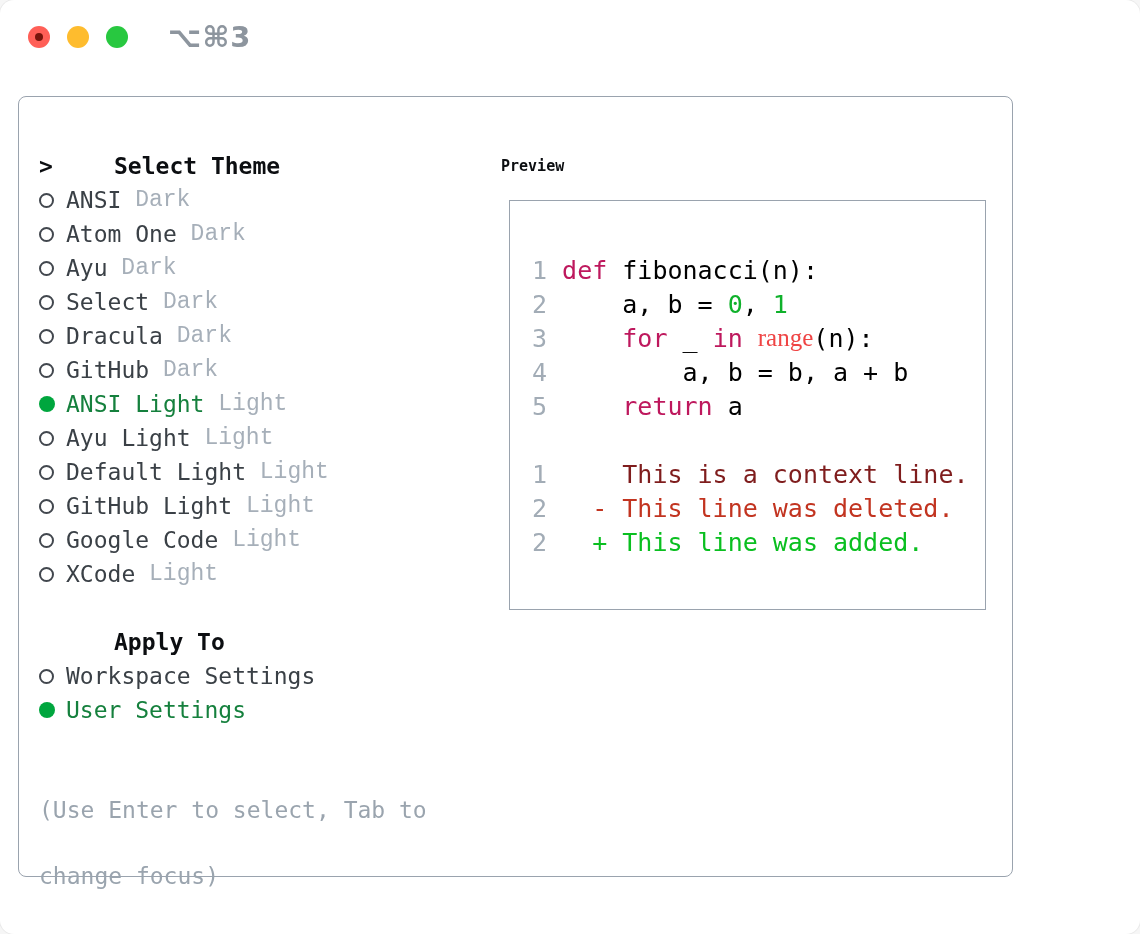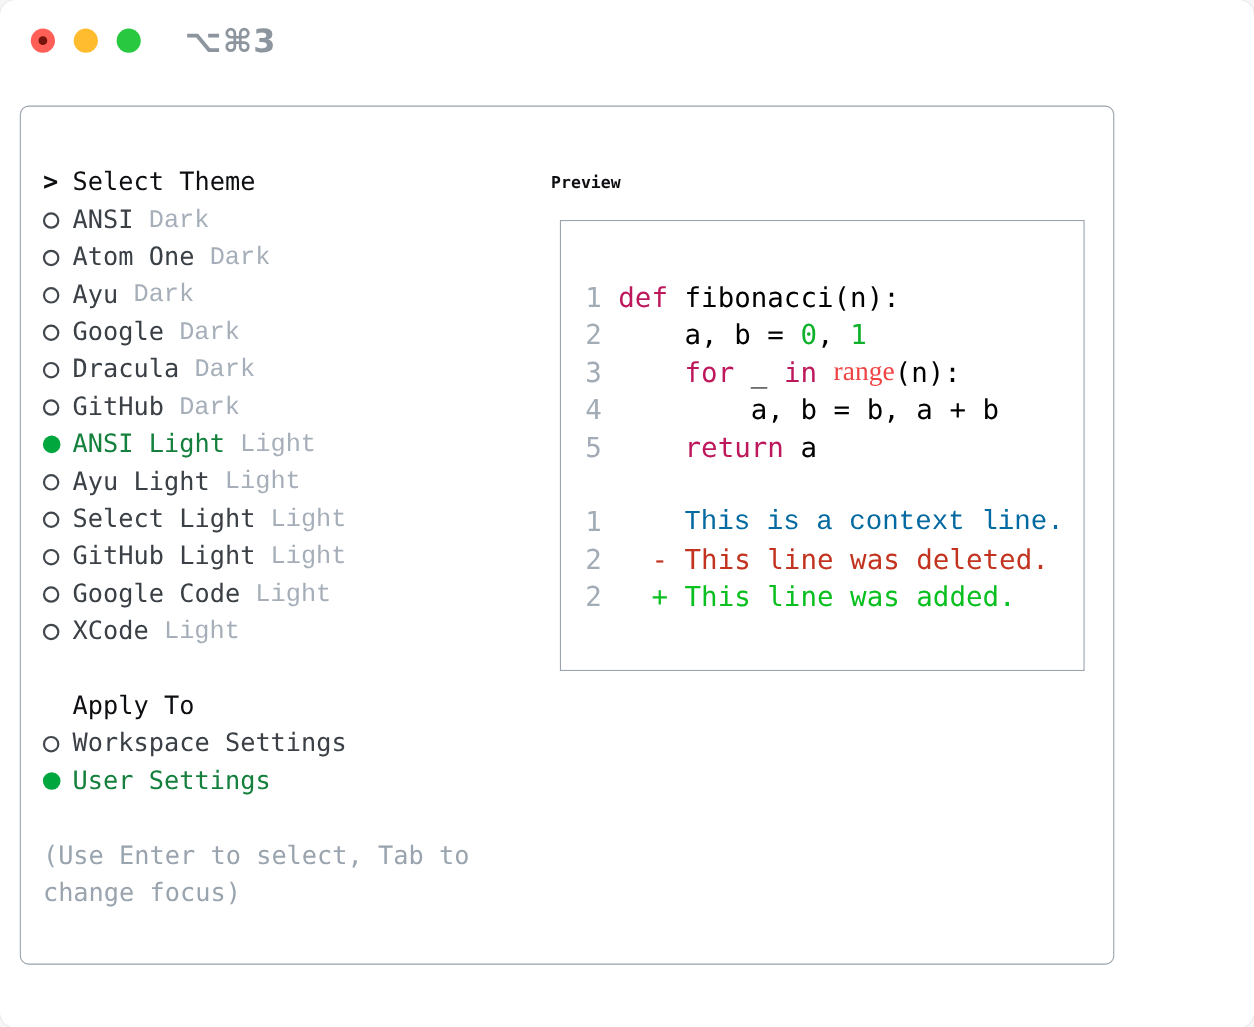--- a/index.html
+++ b/index.html
@@ -19,37 +19,37 @@
   .panel{position:absolute;left:18px;top:96px;width:995px;height:781px;
          border:1.5px solid #9aa3ae;border-radius:8px;background:#fff;}
   
   .left-col{position:absolute;left:20px;top:52px;font-size:23px;line-height:34px;color:#3a4046;}
   .row{height:34px;display:flex;align-items:center;white-space:pre;}
   .spacer{height:34px;}
   .bullet{width:27px;display:flex;align-items:center;flex:none;}
   .circle{width:15px;height:15px;border:2px solid #42474e;border-radius:50%;display:inline-block;}
   .circle.sel{width:16px;height:16px;border:none;background:#00a63e;}
   .prompt{font-weight:700;color:#0c0e11;}
-  .hdr{font-weight:400;color:#0c0e11;}
+  .hdr{font-weight:700;color:#0c0e11;margin-left:48px;}
   .label{color:#3a4046;}
   .label.green{color:#15803d;}
   .variant{color:#a6afb9;font-family:Liberation Mono, monospace;}
-  .help{color:#9aa4ae;height:34px;white-space:pre;display:flex;align-items:center;}
+  .help{color:#9aa4ae;height:34px;white-space:pre;display:flex;align-items:center;margin-top:32px;}
   
   .preview-title{position:absolute;left:482px;top:52px;height:34px;display:flex;align-items:center;
                  font-size:15px;font-weight:700;color:#0c0e11;}
   .preview-box{position:absolute;left:490px;top:103px;width:477px;height:410px;
                border:1.5px solid #9aa3ae;background:#fff;padding:52px 0 0 22px;}
   .cline{height:34px;display:flex;align-items:center;white-space:pre;font-size:25px;}
   .ln{display:inline-block;width:2ch;color:#a2acb6;flex:none;}
   .seg-pl{color:#000000;}
   .seg-kw{color:#be185d;}
   .seg-fn{color:#ef4444;font-family:Liberation Serif, serif;}
   .seg-num{color:#0fb12b;}
-  .seg-ctx{color:#0369a1;font-family:Liberation Mono, monospace;}
+  .seg-ctx{color:#7f1d1d;}
   .seg-del{color:#c23420;}
   .seg-add{color:#0abf20;}
 </style>
 </head>
 <body>
 
 <div class="window">
 
   <div class="traffic">
     <span class="light red"></span>
@@ -63,26 +63,26 @@
     <div class="left-col">
       <div class="row">
         <span class="bullet prompt">&gt;</span>
         <span class="hdr">Select Theme</span>
       </div>
 
       <div>
           <div class="row"><span class="bullet"><span class="circle"></span></span><span class="label">ANSI</span><span class="variant"> Dark</span></div>
           <div class="row"><span class="bullet"><span class="circle"></span></span><span class="label">Atom One</span><span class="variant"> Dark</span></div>
           <div class="row"><span class="bullet"><span class="circle"></span></span><span class="label">Ayu</span><span class="variant"> Dark</span></div>
-          <div class="row"><span class="bullet"><span class="circle"></span></span><span class="label">Google</span><span class="variant"> Dark</span></div>
+          <div class="row"><span class="bullet"><span class="circle"></span></span><span class="label">Select</span><span class="variant"> Dark</span></div>
           <div class="row"><span class="bullet"><span class="circle"></span></span><span class="label">Dracula</span><span class="variant"> Dark</span></div>
           <div class="row"><span class="bullet"><span class="circle"></span></span><span class="label">GitHub</span><span class="variant"> Dark</span></div>
           <div class="row"><span class="bullet"><span class="circle sel"></span></span><span class="label green">ANSI Light</span><span class="variant"> Light</span></div>
           <div class="row"><span class="bullet"><span class="circle"></span></span><span class="label">Ayu Light</span><span class="variant"> Light</span></div>
-          <div class="row"><span class="bullet"><span class="circle"></span></span><span class="label">Select Light</span><span class="variant"> Light</span></div>
+          <div class="row"><span class="bullet"><span class="circle"></span></span><span class="label">Default Light</span><span class="variant"> Light</span></div>
           <div class="row"><span class="bullet"><span class="circle"></span></span><span class="label">GitHub Light</span><span class="variant"> Light</span></div>
           <div class="row"><span class="bullet"><span class="circle"></span></span><span class="label">Google Code</span><span class="variant"> Light</span></div>
           <div class="row"><span class="bullet"><span class="circle"></span></span><span class="label">XCode</span><span class="variant"> Light</span></div>
         </div>
 
       <div class="spacer"></div>
 
       <div class="row">
         <span class="bullet"></span>
         <span class="hdr">Apply To</span>

